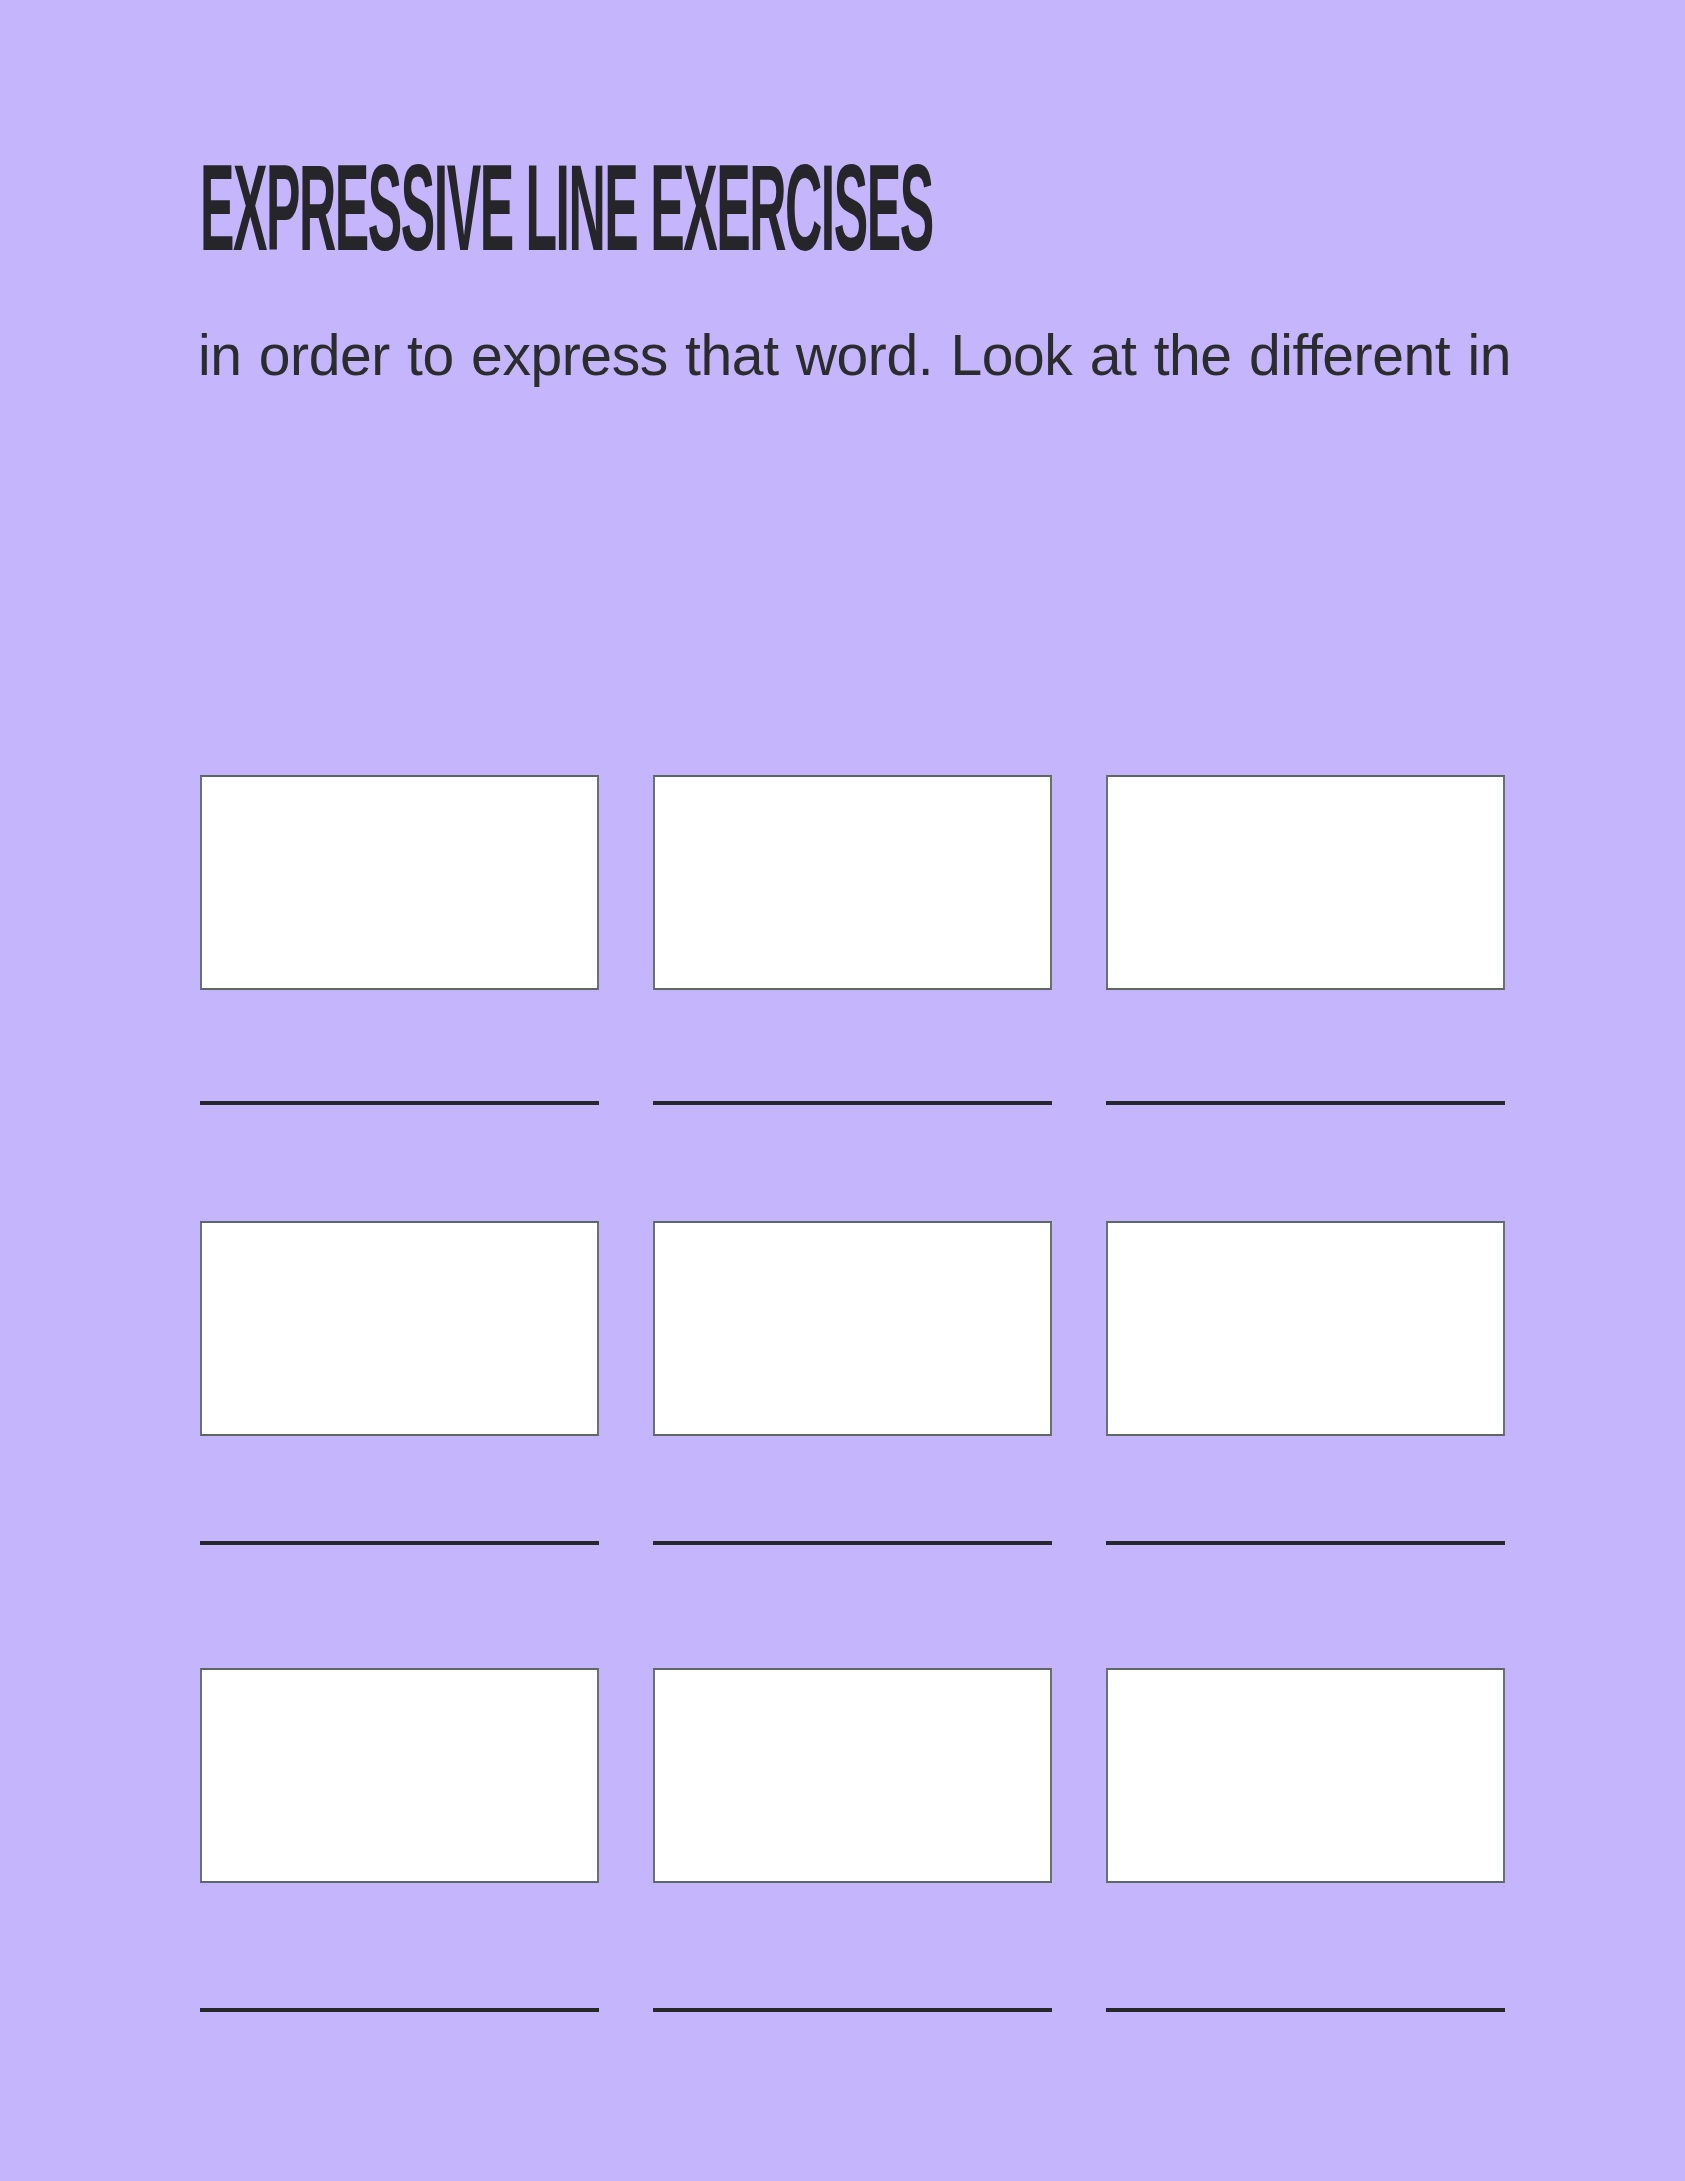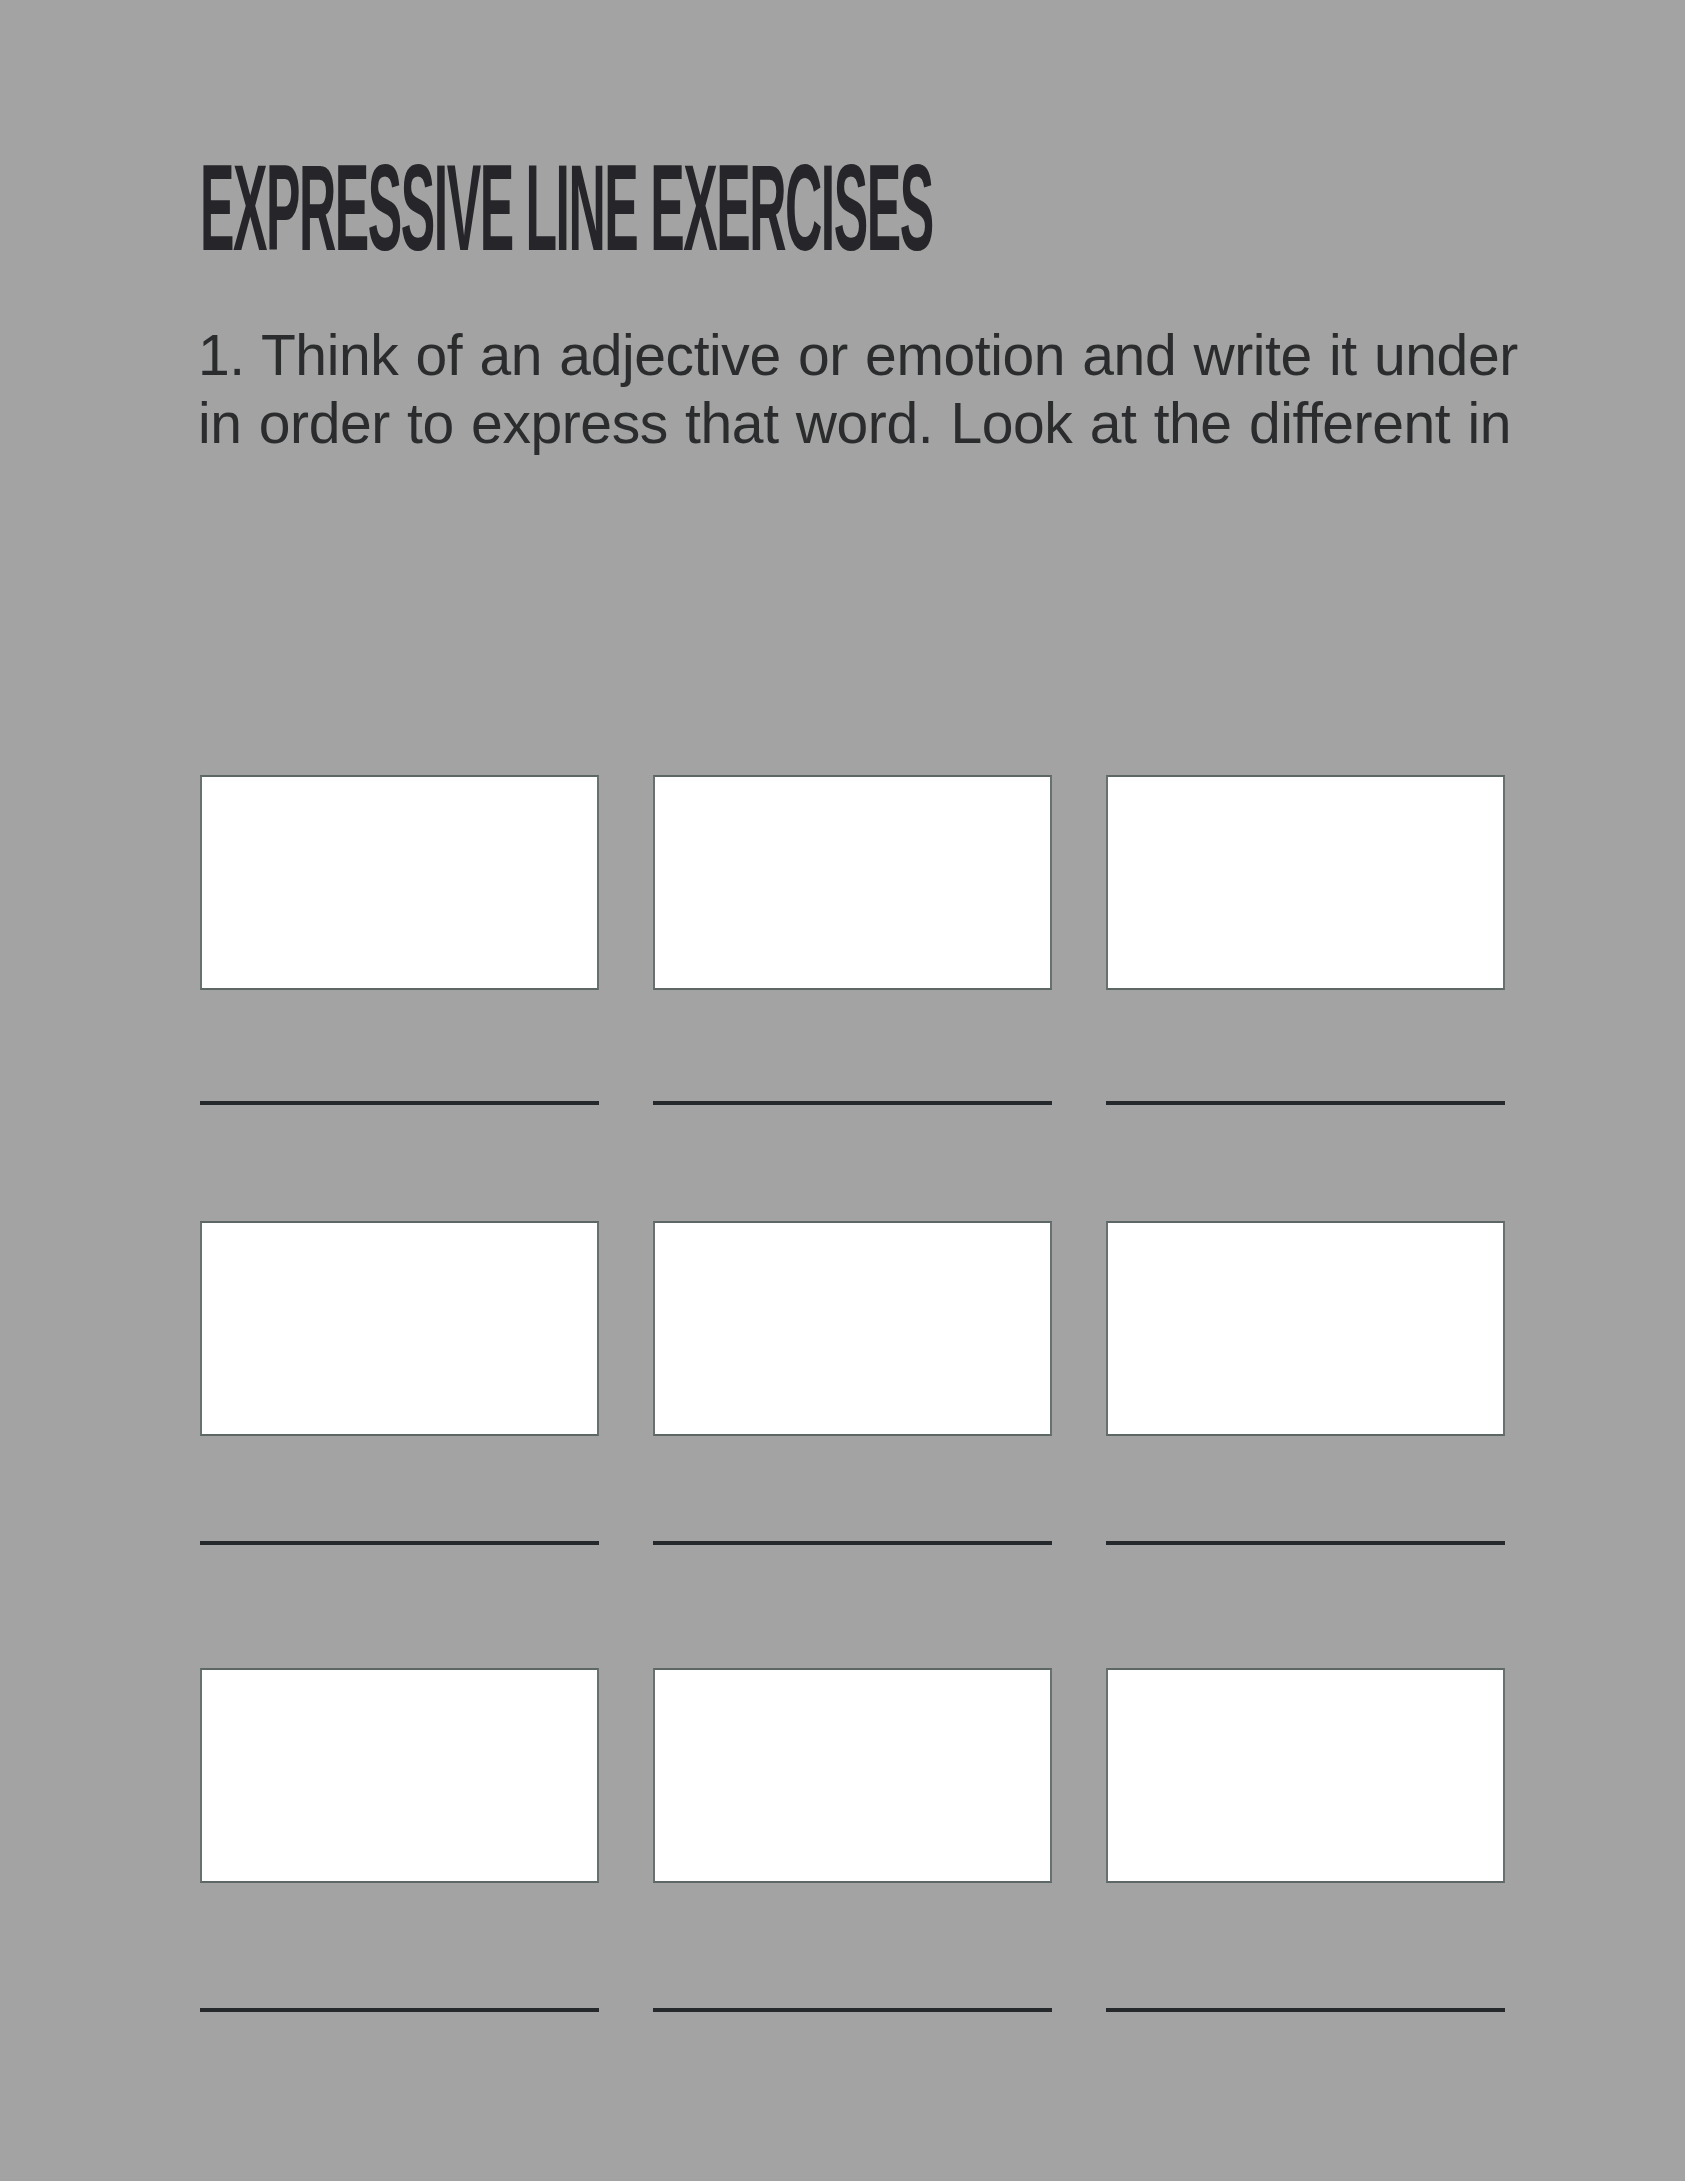--- a/index.html
+++ b/index.html
@@ -5,21 +5,21 @@
   html, body {
     margin: 0;
     padding: 0;
     background: #ffffff;
     overflow-x: hidden;
   }
   .page {
     position: relative;
     width: 1685px;
     height: 2181px;
-    background: #a3a3a3;
+    background: #c4b5fd;
     font-family: "Liberation Sans", sans-serif;
     color: #2b2c2e;
   }
   .title {
     position: absolute;
     left: 200px;
     top: 137px;
     font-size: 123px;
     font-weight: 700;
     letter-spacing: -3.5px;
@@ -70,21 +70,20 @@
   }
 </style>
 </head>
 <body>
 
 <div class="page">
 
   <div class="title">EXPRESSIVE LINE EXERCISES</div>
 
   <div class="instruction">
-    <div class="line">1. Think of an adjective or emotion and write it under</div>
     <div class="line">in order to express that word. Look at the different in</div>
   </div>
 
   <div class="box-row box-row-1">
       <div class="drawing-box"></div>
       <div class="drawing-box"></div>
       <div class="drawing-box"></div>
     </div>
   <div class="line-row line-row-1">
       <div class="word-line"></div>

